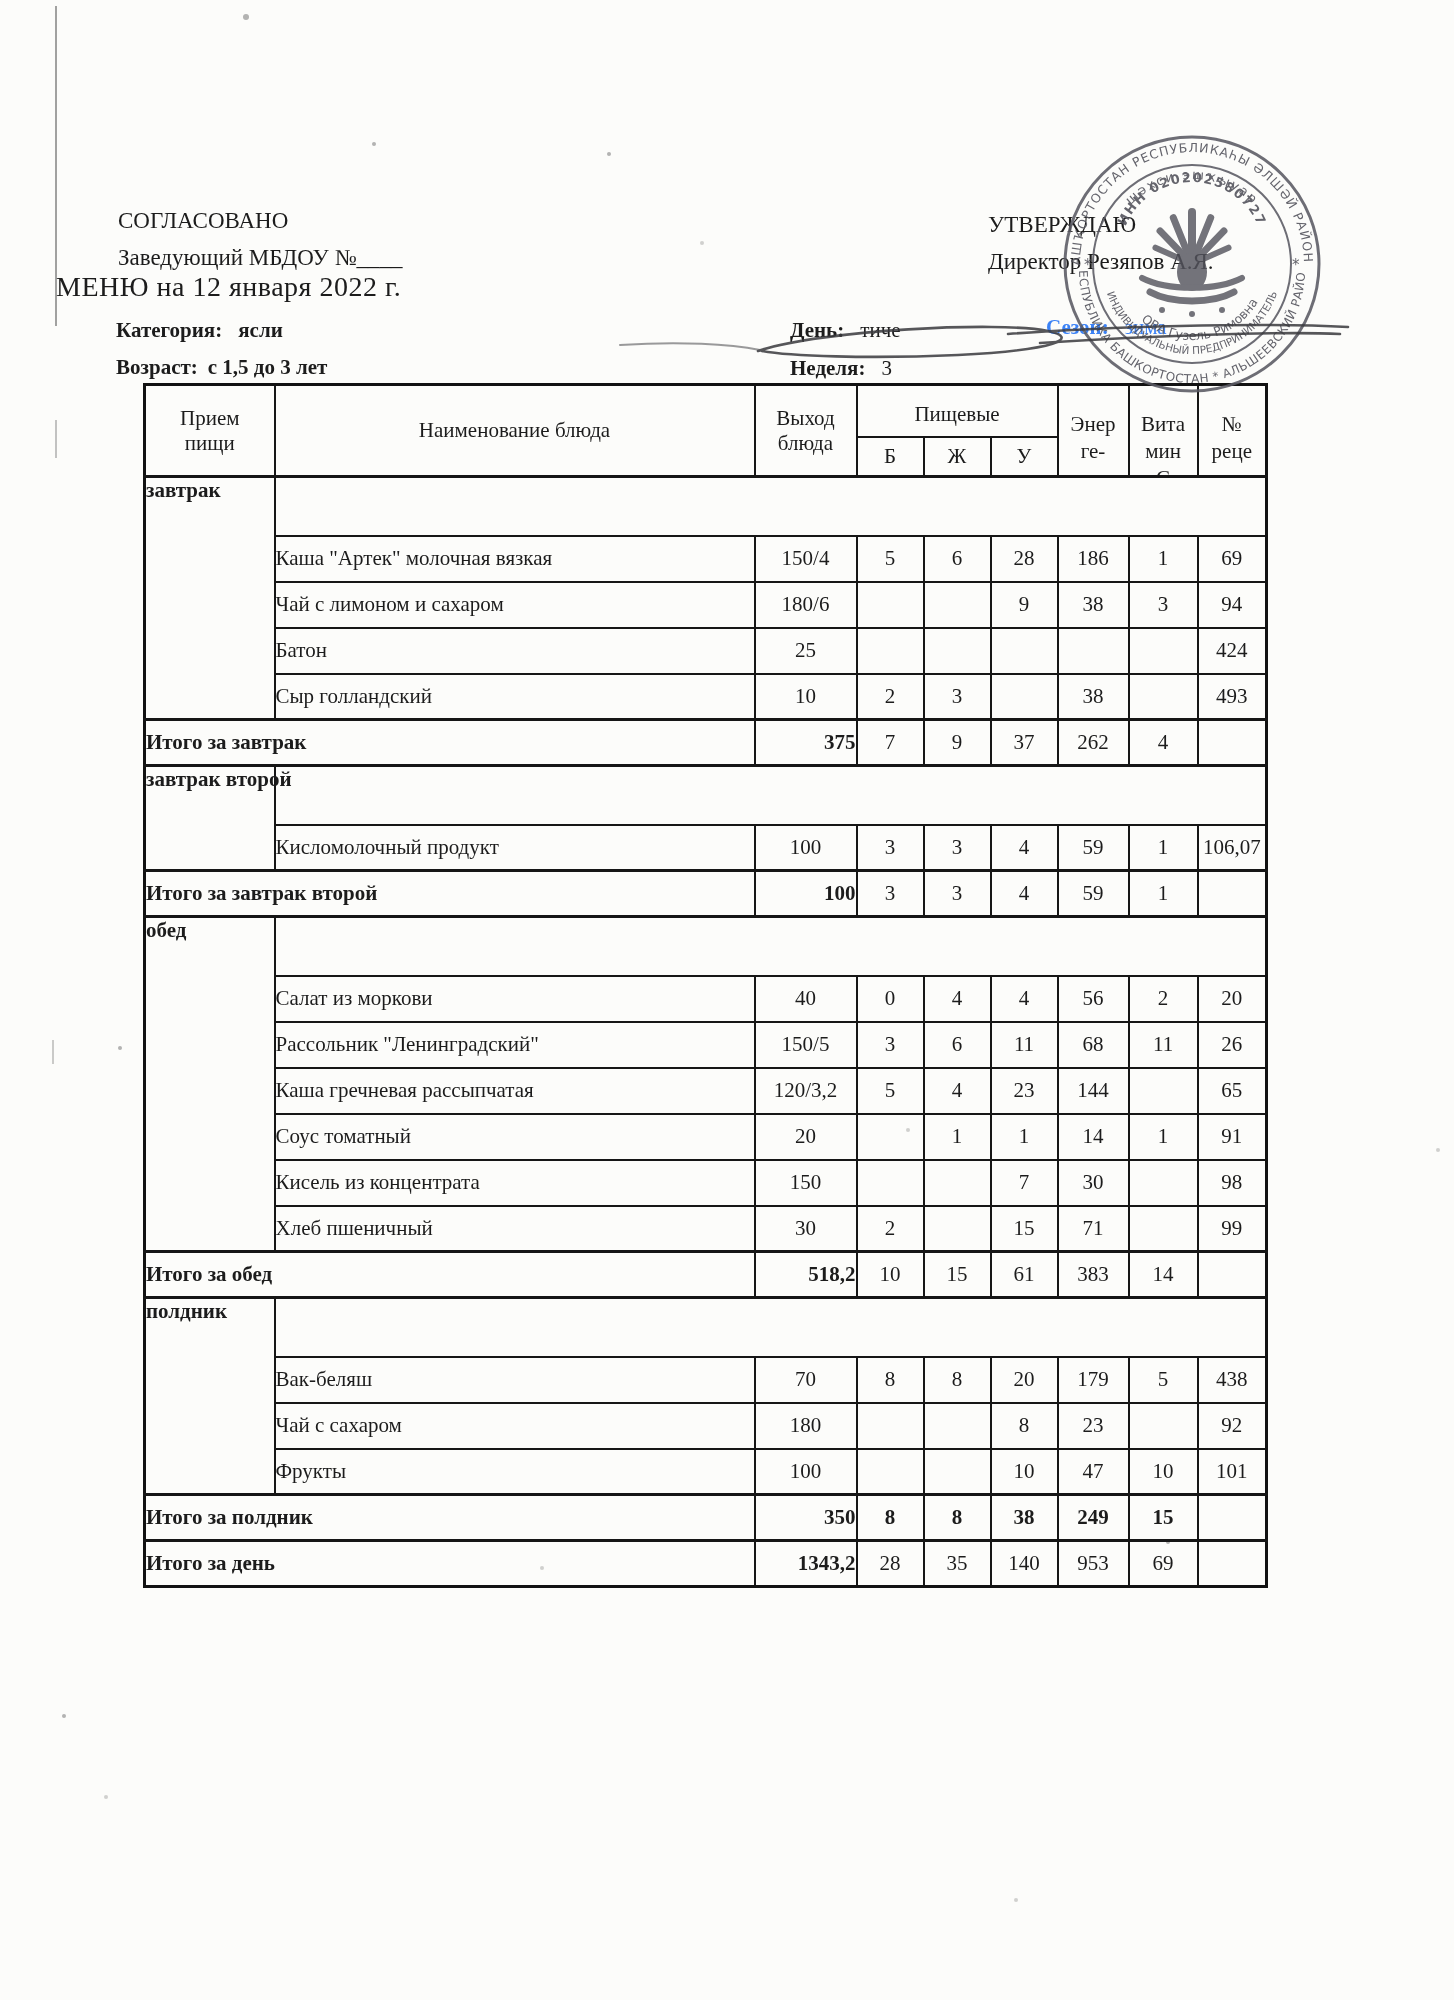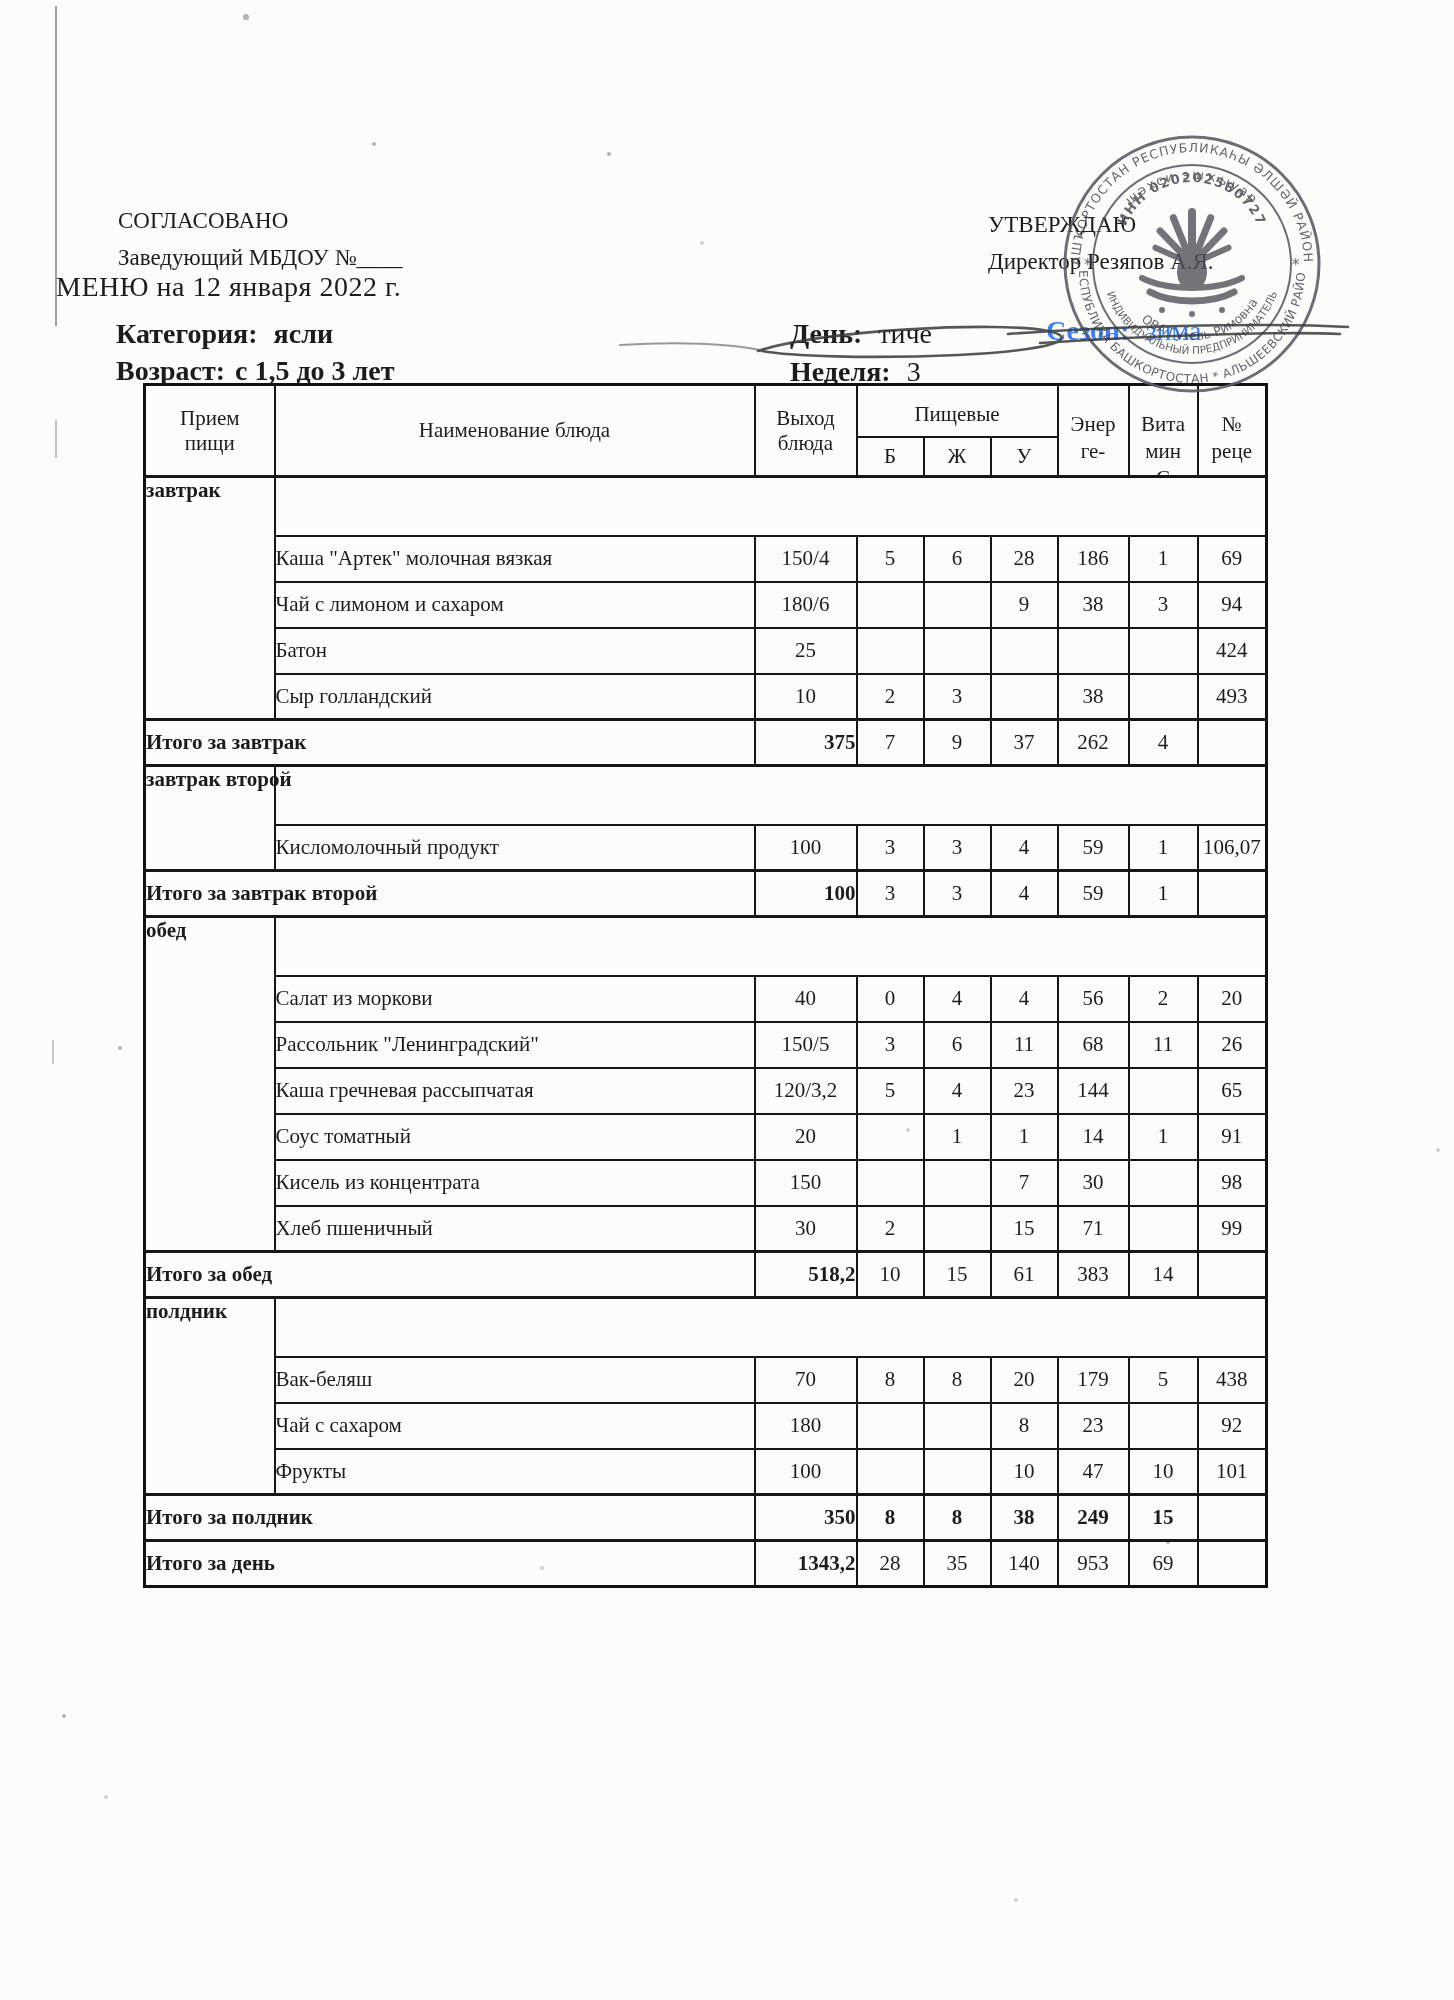--- a/index.html
+++ b/index.html
@@ -11,21 +11,21 @@
   .scanline{position:absolute;background:#555;opacity:.55;}
   .sp{position:absolute;width:4px;height:4px;border-radius:50%;background:#6a6a6a;opacity:.5;}
   .sp.big{width:6px;height:6px;}
   .sp.faint{opacity:.3;}
   
   .approve{position:absolute;font-size:23px;line-height:37px;white-space:nowrap;}
   .approve-left{left:118px;top:202px;}
   .approve-right{left:988px;top:206px;}
   .doc-title{position:absolute;left:56px;top:271px;width:1398px;
     font-size:28px;font-weight:normal;letter-spacing:.5px;}
-  .meta{position:absolute;font-size:28px;white-space:nowrap;}
+  .meta{position:absolute;font-size:21px;white-space:nowrap;}
   .meta b{font-weight:bold;}
   .meta .val{margin-left:16px;font-weight:normal;}
   .m-cat{left:116px;top:318px;font-weight:bold;}
   .m-age{left:116px;top:355px;font-weight:bold;}
   .m-day{left:790px;top:318px;}
   .m-week{left:790px;top:356px;}
   .m-season{left:1046px;top:315px;color:#3b82f6;}
   
   table.menu{
     position:absolute;left:143px;top:383px;width:1122px;

